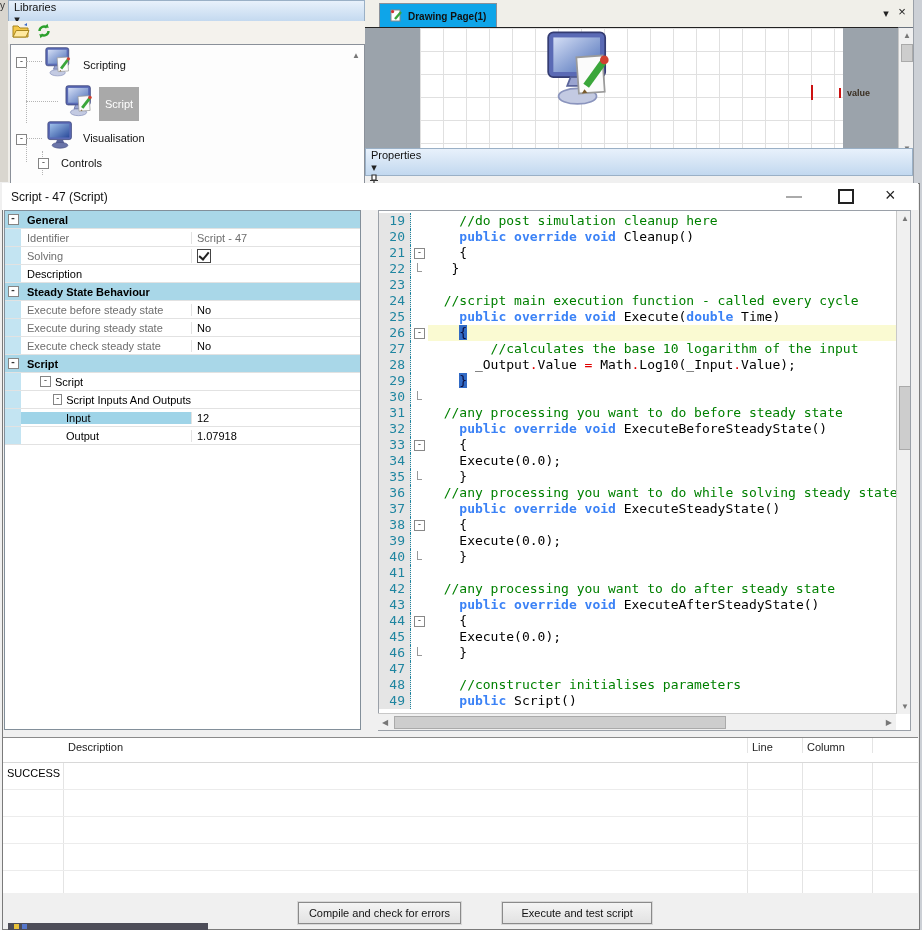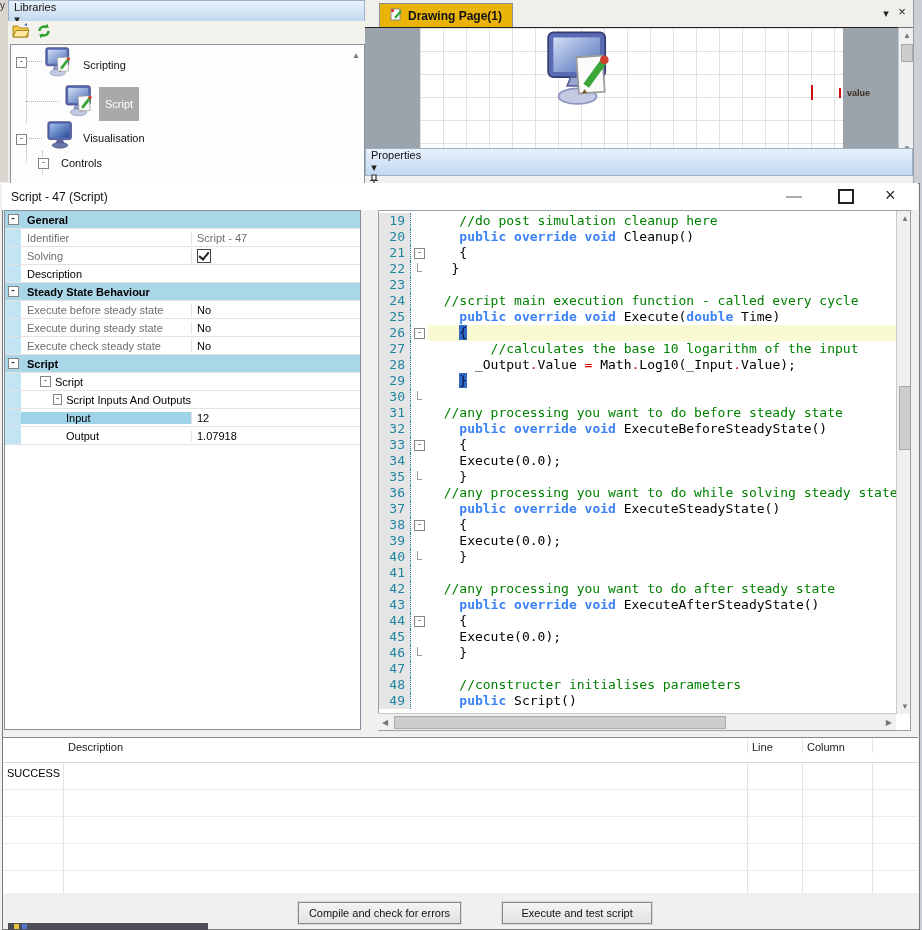--- a/index.html
+++ b/index.html
@@ -13,21 +13,21 @@
   .lib-panel{left:8px;top:0;width:357px;height:182px;background:#f0eee9;}
   .lib-toolbar{left:8px;top:21px;width:357px;height:23px;background:#f4f2ed;display:flex;align-items:center;gap:6px;padding-left:4px;box-sizing:border-box;}
   .lib-tree{left:10px;top:44px;width:353px;height:138px;background:#fdfdfd;border:1px solid #8a9099;overflow:hidden;}
   .expander{display:inline-block;width:9px;height:9px;border:1px solid #848484;background:#fff;color:#333;font-size:9px;line-height:7px;text-align:center;font-family:"DejaVu Sans Mono",monospace;}
   .tree-lbl{font-size:11px;color:#111;}
   .sel-node{background:#a9a9a9;color:#fff;font-size:11px;display:flex;align-items:center;justify-content:center;}
   .dotline{border-top:1px dotted #b5b5b5;}
   .dotline-v{border-left:1px dotted #b5b5b5;}
   .scroll-arrow{font-size:8px;color:#777;}
   .tabbar{left:365px;top:0;width:548px;height:27px;background:#f0efe9;border-bottom:1px solid #6a737e;}
-  .tab-active{left:379px;top:3px;height:24px;background:#eab308;border:1px solid #8a9099;border-bottom:none;display:flex;align-items:center;gap:5px;padding:0 10px;font-size:12px;font-weight:bold;color:#111;}
+  .tab-active{left:379px;top:3px;height:24px;background:#0ea5e9;border:1px solid #8a9099;border-bottom:none;display:flex;align-items:center;gap:5px;padding:0 10px;font-size:10px;font-weight:bold;color:#111;}
   .canvas-zone{left:365px;top:27px;width:533px;height:129px;background:#9ba3ab;border-top:1px solid #222;}
   .page{left:420px;top:28px;width:423px;height:128px;background:#fff;
     background-image:repeating-linear-gradient(to right,#e0e0e0 0 1px,transparent 1px 23px),
                      repeating-linear-gradient(to bottom,#e0e0e0 0 1px,transparent 1px 23px);}
   .vscroll{background:#f0f0f0;border-left:1px solid #c8c8c8;}
   .thumb{background:#cdcdcd;border:1px solid #aaa;}
   .red-mark{background:#cc1111;width:2px;}
   .value-lbl{font-size:9px;color:#3a2f22;font-weight:bold;}
   .props-bar{left:365px;top:148px;width:548px;height:26px;}
   

